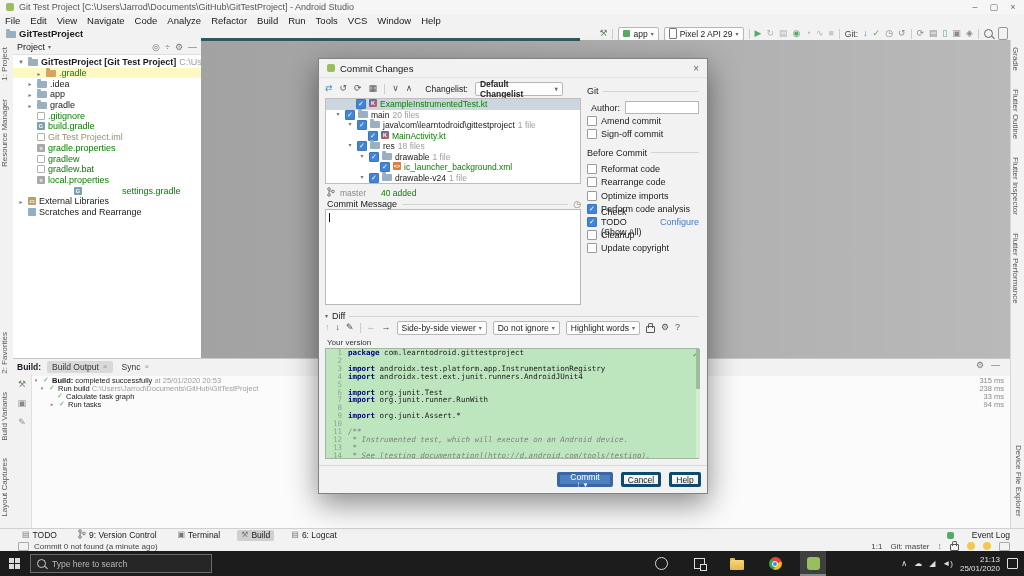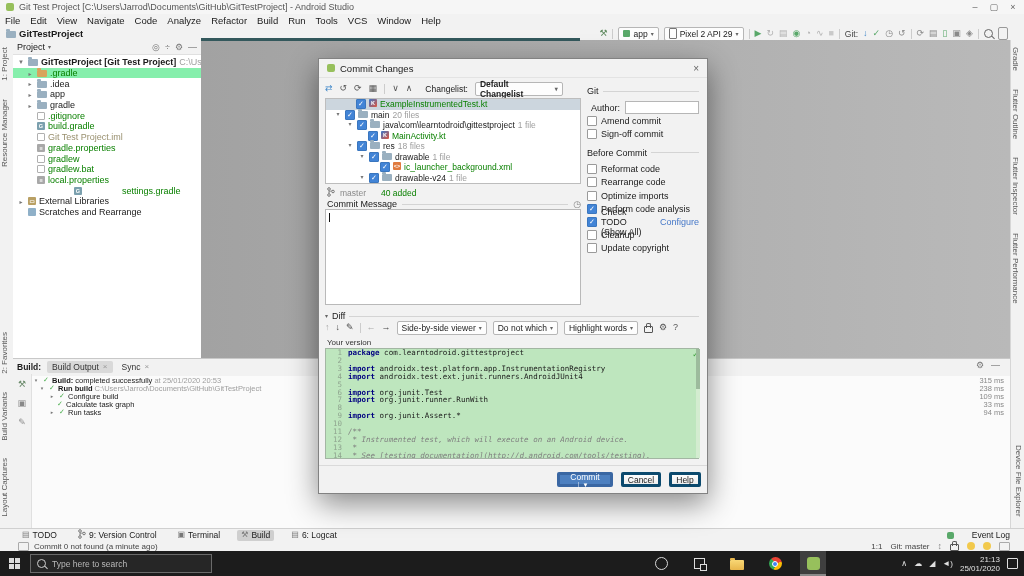--- a/index.html
+++ b/index.html
@@ -218,21 +218,21 @@
           <span class="g" style="color: rgb(119, 119, 119);">—</span>
         </span>
     </div>
     <div id="project-tree">
         <div class="ptrow" style="padding-left: 4px;">
           <span class="arr">▼</span>
           <span class="fold" style="background: rgb(154, 176, 192);"></span>
           <span style="color: rgb(26, 26, 26); font-weight: bold;">GitTestProject [Git Test Project]</span>
           <span class="meta"> C:\Users\Jarrod\Docum</span>
         </div>
-        <div class="ptrow" style="padding-left: 13px; background: #86efac;">
+        <div class="ptrow" style="padding-left: 22px; background: #fef9c3;">
           <span class="arr">▸</span>
           <span class="fold" style="background: rgb(216, 163, 92);"></span>
           <span style="color: rgb(10, 128, 0);">.gradle</span>
         </div>
         <div class="ptrow" style="padding-left: 13px;">
           <span class="arr">▸</span>
           <span class="fold" style="background: rgb(154, 176, 192);"></span>
           <span style="color: rgb(26, 26, 26);">.idea</span>
         </div>
         <div class="ptrow" style="padding-left: 13px;">
@@ -329,29 +329,23 @@
           <span class="arr" style="font-size: 5px; width: 8px;">▾</span>
           <span class="chk">✓</span>
           <span style="font-weight: bold;">Build:</span>
           <span> completed successfully</span>
           <span class="meta"> at 25/01/2020 20:53</span>
           <span class="time">315 ms</span>
         </div>
         <div class="brow" style="padding-left: 6px;">
           <span class="arr" style="font-size: 5px; width: 8px;">▾</span>
           <span class="chk">✓</span>
-          <span style="font-weight: bold;">Run build</span>
+          <span style="font-weight: normal;">Run build</span>
           <span class="meta"> C:\Users\Jarrod\Documents\GitHub\GitTestProject</span>
           <span class="time">238 ms</span>
-        </div>
-        <div class="brow" style="padding-left: 16px;">
-          <span class="arr" style="font-size: 5px; width: 8px;">▸</span>
-          <span class="chk">✓</span>
-          <span>Configure build</span>
-          <span class="time">109 ms</span>
         </div>
         <div class="brow" style="padding-left: 24px;">
           <span class="chk">✓</span>
           <span>Calculate task graph</span>
           <span class="time">33 ms</span>
         </div>
         <div class="brow" style="padding-left: 16px;">
           <span class="arr" style="font-size: 5px; width: 8px;">▸</span>
           <span class="chk">✓</span>
           <span>Run tasks</span>
@@ -554,21 +548,21 @@
         <span class="g" style="color: rgb(68, 68, 68);">↓</span>
         <span class="g" style="color: rgb(68, 68, 68);">✎</span>
         <span class="tsep"></span>
         <span class="g" style="color: rgb(170, 170, 170);">←</span>
         <span class="g" style="color: rgb(68, 68, 68);">→</span>
         <span class="chip">
           <span>Side-by-side viewer</span>
           <span class="g" style="font-size: 6px; color: rgb(102, 102, 102);">▾</span>
         </span>
         <span class="chip">
-          <span>Do not which</span>
+          <span>Do not ignore</span>
           <span class="g" style="font-size: 6px; color: rgb(102, 102, 102);">▾</span>
         </span>
         <span class="chip">
           <span>Highlight words</span>
           <span class="g" style="font-size: 6px; color: rgb(102, 102, 102);">▾</span>
         </span>
         <span class="lock"></span>
         <span class="g" style="color: rgb(85, 85, 85);">⚙</span>
         <span class="g" style="color: rgb(85, 85, 85);">?</span>
       </div>

